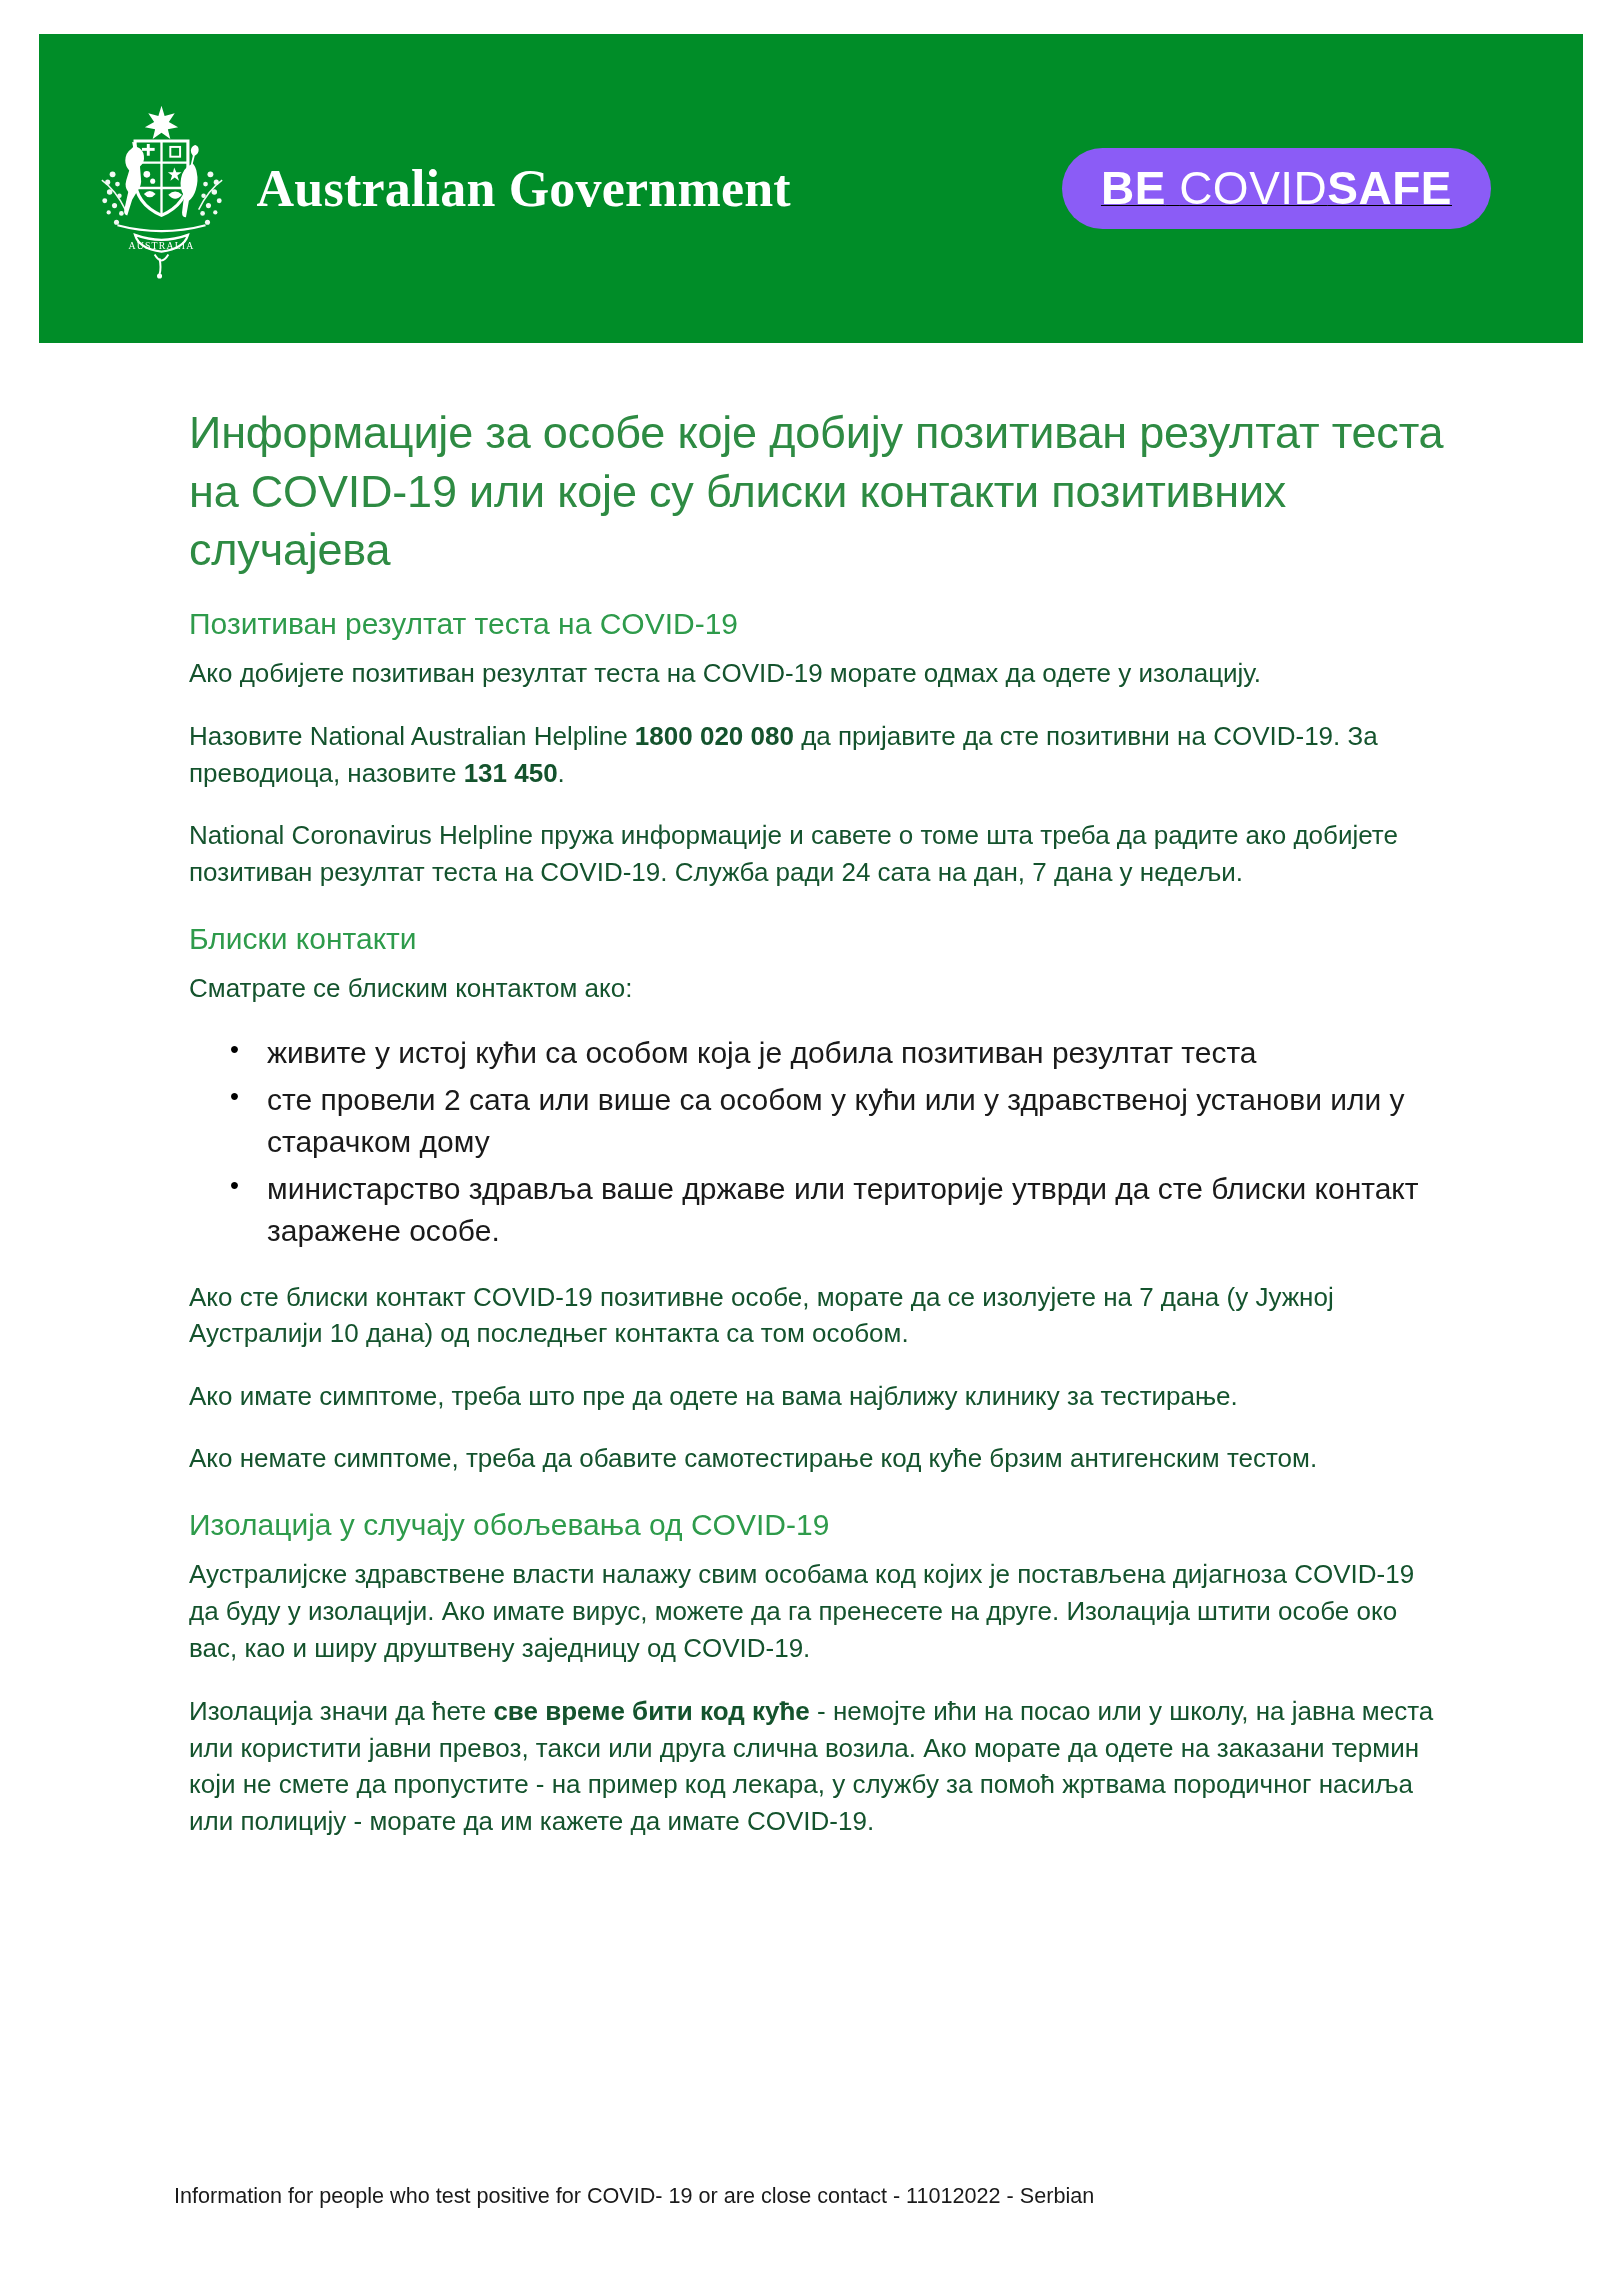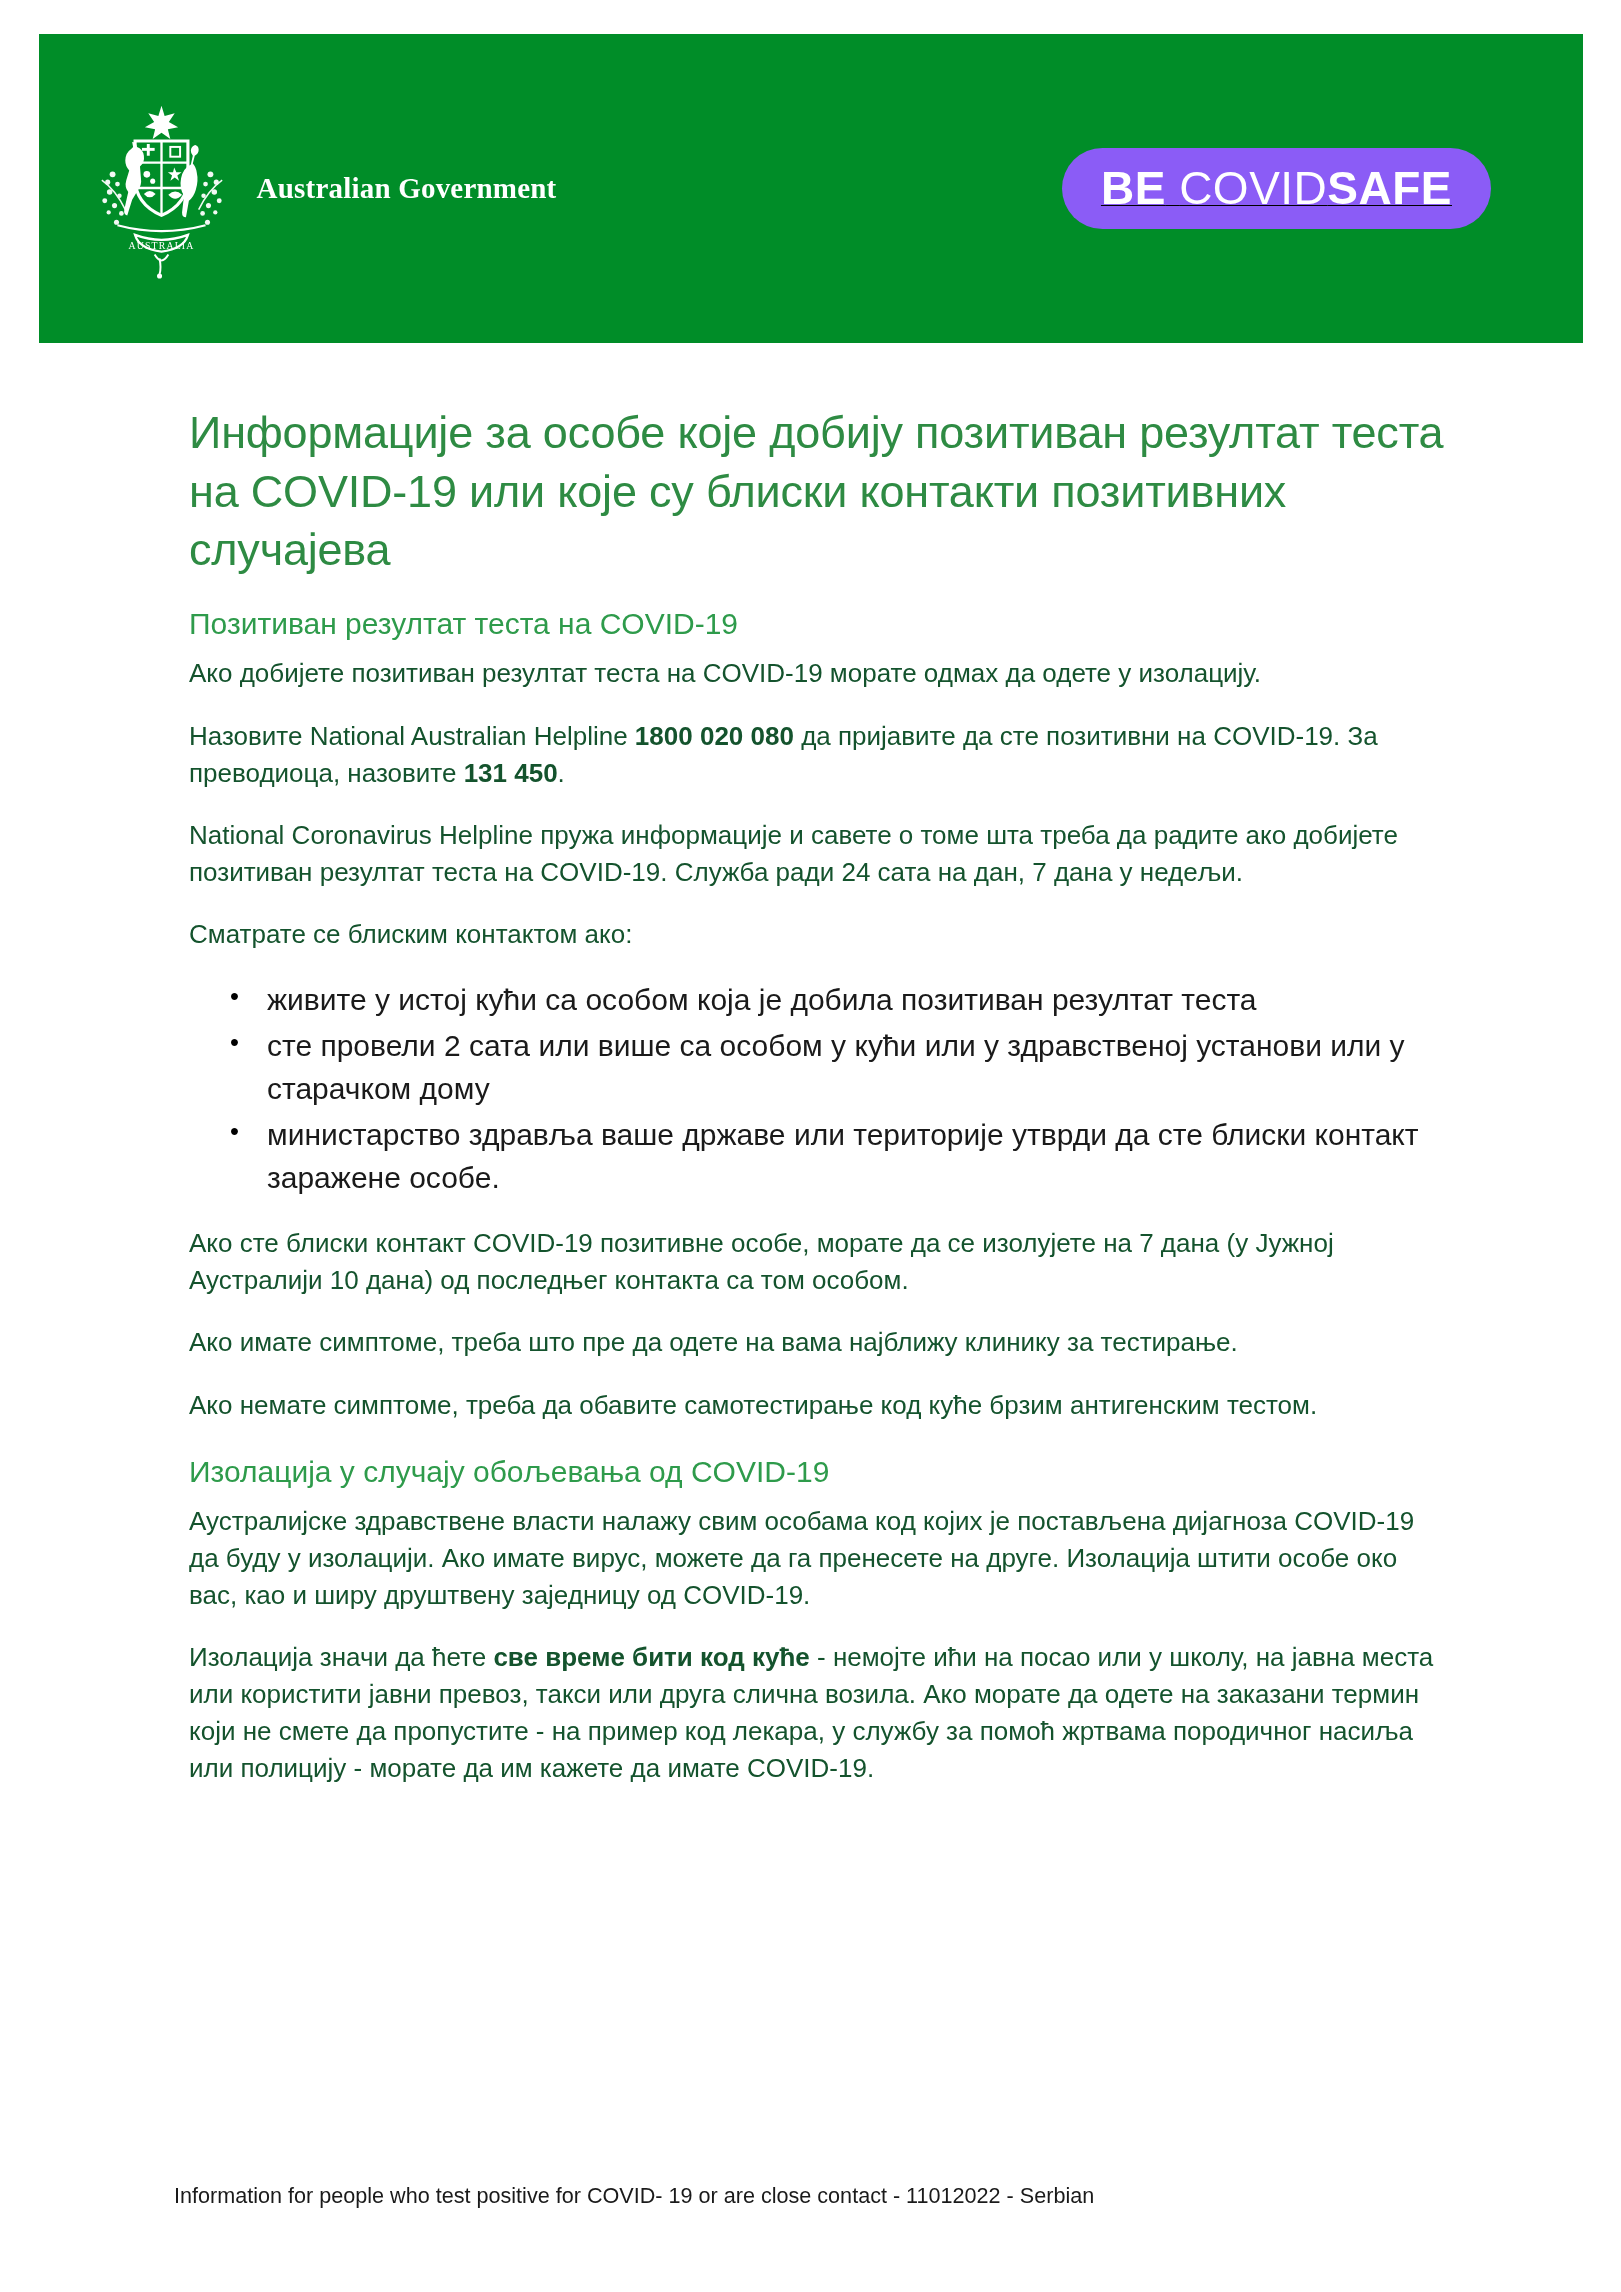--- a/index.html
+++ b/index.html
@@ -52,21 +52,21 @@
     width: 147px;
     height: 181px;
     flex: 0 0 auto;
     display: block;
   }
 
   .gov-wordmark {
     color: #ffffff;
     font-family: "Liberation Serif", serif;
     font-weight: bold;
-    font-size: 29px;
+    font-size: 52px;
     letter-spacing: 0.2px;
     white-space: nowrap;
   }
 
   .covidsafe-badge {
     background: #8b5cf6;
     border-radius: 45px;
     padding: 16.7px 39px 18.6px 39px;
     display: inline-block;
     margin-right: 33px;
@@ -239,20 +239,21 @@
     <h1 class="doc-title">Информације за особе које добију позитиван резултат теста на COVID-19 или које су блиски контакти позитивних случајева</h1>
 
     <h2 class="section-heading first">Позитиван резултат теста на COVID-19</h2>
 
     <p class="body-text">Ако добијете позитиван резултат теста на COVID-19 морате одмах да одете у изолацију.</p>
 
     <p class="body-text"><span>Назовите National Australian Helpline </span><span class="bold">1800 020 080</span><span> да пријавите да сте позитивни на COVID-19. За преводиоца, назовите </span><span class="bold">131 450</span><span>.</span></p>
 
     <p class="body-text">National Coronavirus Helpline пружа информације и савете о томе шта треба да радите ако добијете позитиван резултат теста на COVID-19. Служба ради 24 сата на дан, 7 дана у недељи.</p>
 
+    <h2 class="section-heading">Блиски контакти</h2>
 
     <p class="body-text">Сматрате се блиским контактом ако:</p>
 
     <ul class="bullet-list">
       <li>живите у истој кући са особом која је добила позитиван резултат теста</li>
       <li>сте провели 2 сата или више са особом у кући или у здравственој установи или у старачком дому</li>
       <li>министарство здравља ваше државе или територије утврди да сте блиски контакт заражене особе.</li>
     </ul>
 
     <p class="body-text">Ако сте блиски контакт COVID-19 позитивне особе, морате да се изолујете на 7 дана (у Јужној Аустралији 10 дана) од последњег контакта са том особом.</p>

